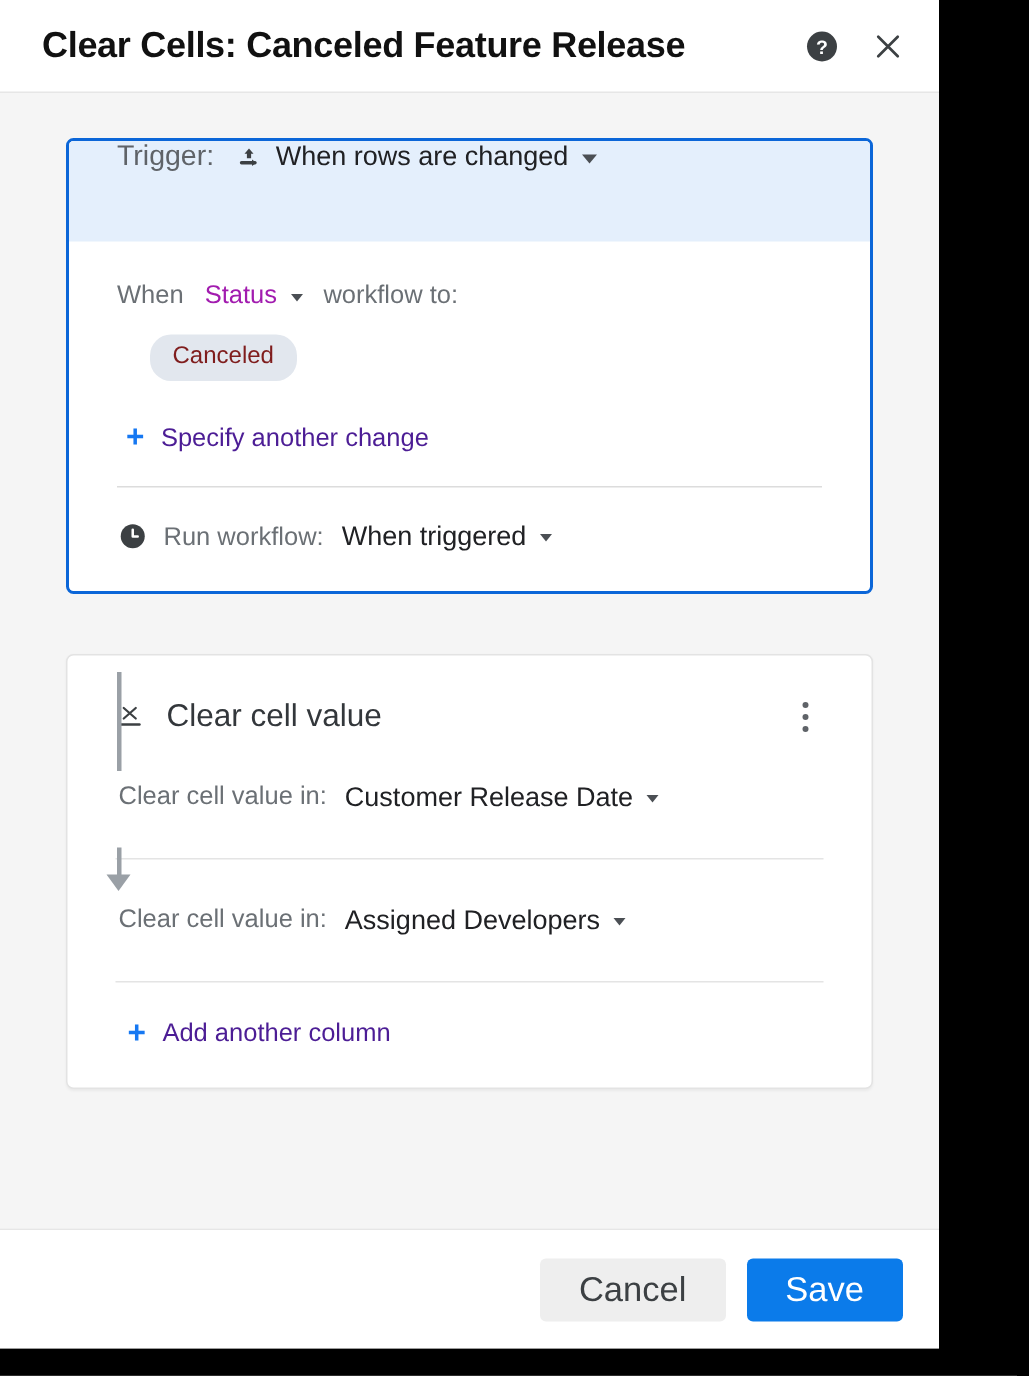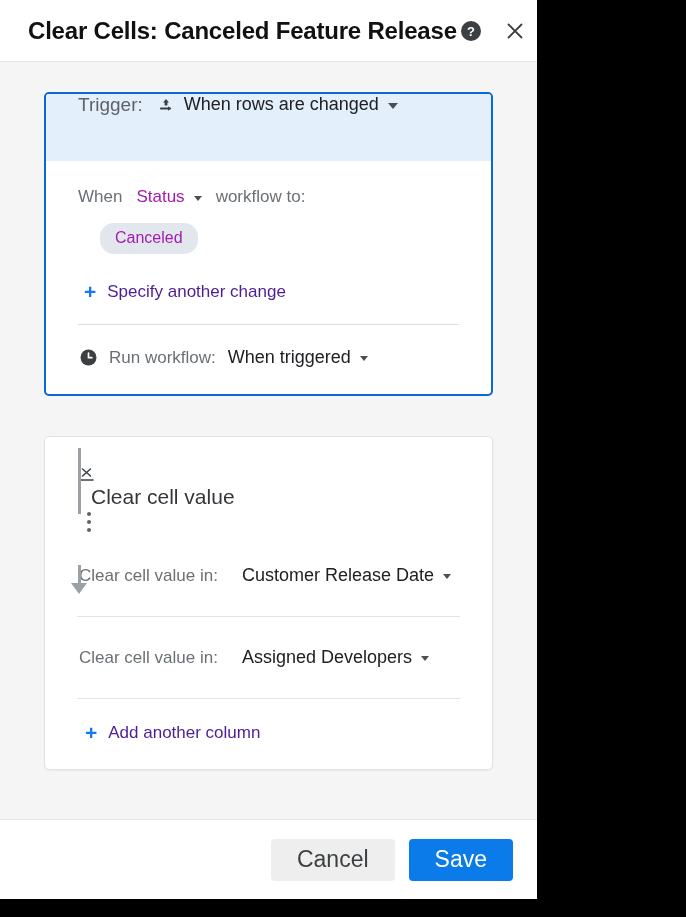--- a/index.html
+++ b/index.html
@@ -17,21 +17,21 @@
     width: 686px;
     height: 917px;
     background: #000000;
   }
 
   
   .dialog {
     position: absolute;
     left: 0px;
     top: 0px;
-    width: 537px;
+    width: 626px;
     height: 899px;
     background: #f5f5f5;
     display: flex;
     flex-direction: column;
     box-shadow: 0 0 0 1px rgba(0,0,0,0.06);
     overflow: hidden;
   }
 
   
   .dlg-header {
@@ -126,21 +126,21 @@
   .muted { font-size: 17px; color: #6b7075; }
   .strong-val { font-size: 17px; color: #a21caf; }
 
   .chip-row { padding: 16px 0 4px 22px; }
   .chip {
     display: inline-block;
     background: #e2e7ee;
     border-radius: 14px;
     padding: 6px 15px 7px 15px;
     font-size: 16px;
-    color: #a21caf;
+    color: #7f1d1d;
     text-align: center;
   }
 
   .link-row {
     display: flex;
     align-items: center;
     gap: 11px;
     padding: 24px 0 22px 6px;
     cursor: pointer;
   }
@@ -204,43 +204,42 @@
   .action-card {
     margin-top: 40px;
     background: #ffffff;
     border: 1px solid #e3e3e3;
     border-radius: 5px;
     box-shadow: 0 1px 2px rgba(0,0,0,0.05);
     padding: 0 32px;
   }
   .action-head {
     display: flex;
-    align-items: flex-start;
+    align-items: center;
     padding: 28px 0 0 0;
-    flex-direction: column;
   }
   .action-title {
     font-size: 21px;
     color: #33373b;
     margin-left: 14px;
     flex: 1 1 auto;
   }
   .kebab {
     width: 24px; height: 26px;
     display: flex; flex-direction: column;
     align-items: center; justify-content: center;
     gap: 4px;
     cursor: pointer;
   }
   .kebab i { width: 4px; height: 4px; border-radius: 50%; background: #5f6368; display:block; }
 
   .field-row {
     display: flex;
-    align-items: center;
-    gap: 24px;
+    align-items: flex-start;
+    gap: 12px;
     padding: 30px 0 30px 2px;
   }
   .field-label { font-size: 17px; color: #6b7075; }
 
   .card-divider { height: 1px; background: #e4e4e4; }
 
   .add-col-row {
     display: flex;
     align-items: center;
     gap: 11px;

